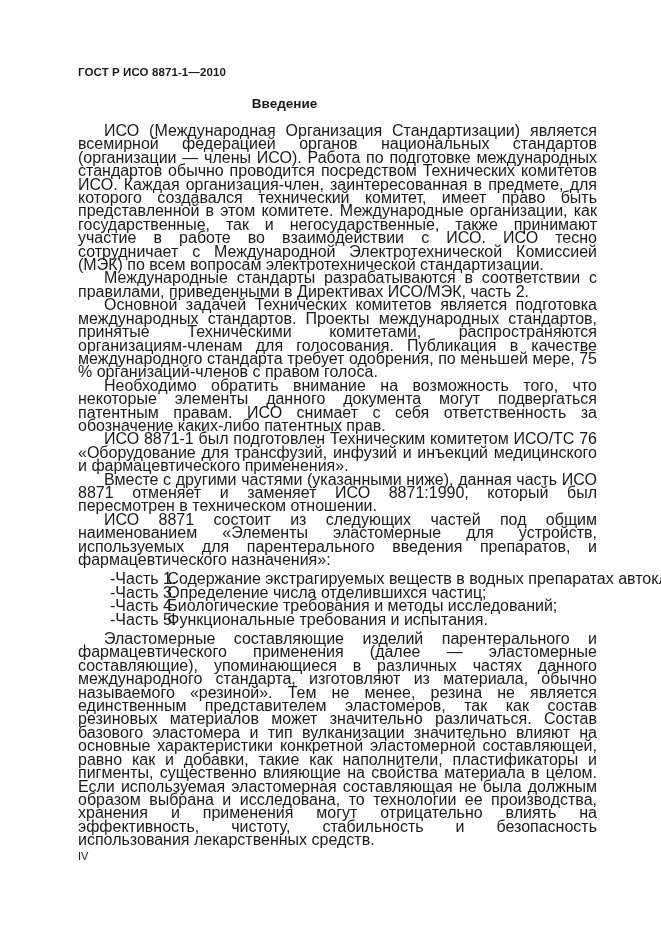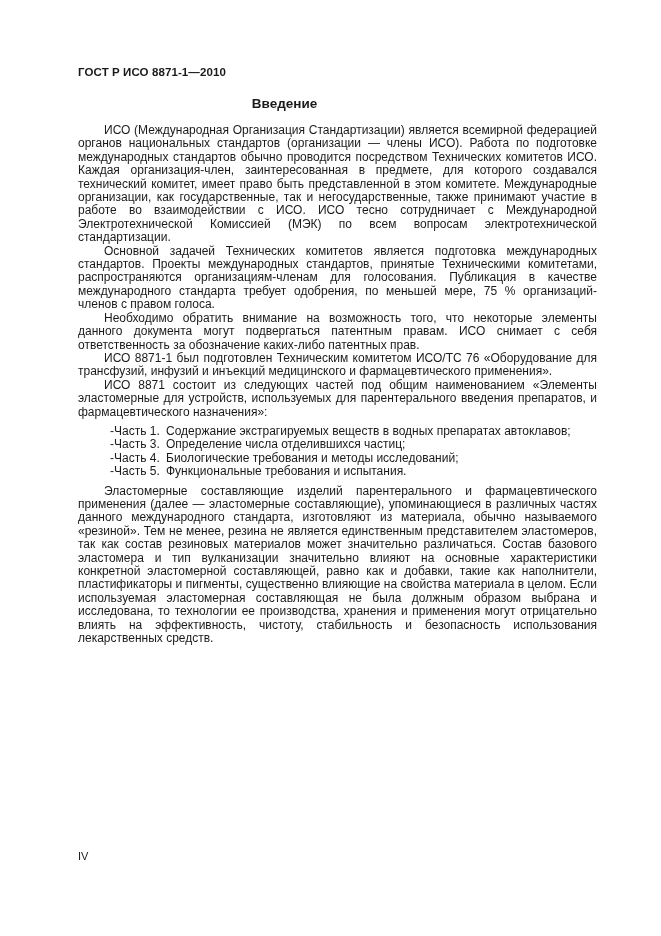--- a/index.html
+++ b/index.html
@@ -1,39 +1,41 @@
 <!DOCTYPE html>
 <html><head>
   <meta charset="utf-8">
   <style>
     html, body { margin: 0; padding: 0; background: #ffffff; }
     body { width: 661px; height: 936px; position: relative; overflow: hidden;
            font-family: "Liberation Sans", sans-serif; color: #1a1a1a; }
     .header { position: absolute; left: 78px; top: 66px; font-size: 11.5px; font-weight: bold; letter-spacing: 0.1px; text-align: right; }
     .title { position: absolute; left: 0; width: 569px; top: 96px; text-align: center; font-size: 13.5px; font-weight: bold; }
-    .content { position: absolute; left: 78px; top: 124px; width: 519px; font-size: 12px; line-height: 13.4px; }
+    .content { position: absolute; left: 78px; top: 124px; width: 519px; font-size: 16px; line-height: 13.4px; }
     .content p { margin: 0; text-indent: 26px; text-align: justify; }
     .list { margin: 6px; padding: 0; list-style: none; }
     .list li { padding-left: 26px; white-space: nowrap; }
     .list .dash { display: inline-block; }
     .list .num { display: inline-block; width: 52px; }
     .pagenum { position: absolute; left: 78px; top: 850px; font-size: 11px; }
   </style>
 </head>
 <body>
 
 <div class="header">ГОСТ Р ИСО 8871-1—2010</div>
 
 <div class="title">Введение</div>
 
 <div class="content">
   <p>ИСО (Международная Организация Стандартизации) является всемирной федерацией органов национальных стандартов (организации — члены ИСО). Работа по подготовке международных стандартов обычно проводится посредством Технических комитетов ИСО. Каждая организация-член, заинтересованная в предмете, для которого создавался технический комитет, имеет право быть представленной в этом комитете. Международные организации, как государственные, так и негосударственные, также принимают участие в работе во взаимодействии с ИСО. ИСО тесно сотрудничает с Международной Электротехнической Комиссией (МЭК) по всем вопросам электротехнической стандартизации.</p>
+  <p>Международные стандарты разрабатываются в соответствии с правилами, приведенными в Директивах ИСО/МЭК, часть 2.</p>
   <p>Основной задачей Технических комитетов является подготовка международных стандартов. Проекты международных стандартов, принятые Техническими комитетами, распространяются организациям-членам для голосования. Публикация в качестве международного стандарта требует одобрения, по меньшей мере, 75 % организаций-членов с правом голоса.</p>
   <p>Необходимо обратить внимание на возможность того, что некоторые элементы данного документа могут подвергаться патентным правам. ИСО снимает с себя ответственность за обозначение каких-либо патентных прав.</p>
   <p>ИСО 8871-1 был подготовлен Техническим комитетом ИСО/ТС 76 «Оборудование для трансфузий, инфузий и инъекций медицинского и фармацевтического применения».</p>
+  <p>Вместе с другими частями (указанными ниже), данная часть ИСО 8871 отменяет и заменяет ИСО 8871:1990, который был пересмотрен в техническом отношении.</p>
   <p>ИСО 8871 состоит из следующих частей под общим наименованием «Элементы эластомерные для устройств, используемых для парентерального введения препаратов, и фармацевтического назначения»:</p>
 
   <ul class="list">
     <li><span class="dash">- </span><span class="num">Часть 1.</span><span>Содержание экстрагируемых веществ в водных препаратах автоклавов;</span></li>
     <li><span class="dash">- </span><span class="num">Часть 3.</span><span>Определение числа отделившихся частиц;</span></li>
     <li><span class="dash">- </span><span class="num">Часть 4.</span><span>Биологические требования и методы исследований;</span></li>
     <li><span class="dash">- </span><span class="num">Часть 5.</span><span>Функциональные требования и испытания.</span></li>
   </ul>
 
   <p>Эластомерные составляющие изделий парентерального и фармацевтического применения (далее — эластомерные составляющие), упоминающиеся в различных частях данного международного стандарта, изготовляют из материала, обычно называемого «резиной». Тем не менее, резина не является единственным представителем эластомеров, так как состав резиновых материалов может значительно различаться. Состав базового эластомера и тип вулканизации значительно влияют на основные характеристики конкретной эластомерной составляющей, равно как и добавки, такие как наполнители, пластификаторы и пигменты, существенно влияющие на свойства материала в целом. Если используемая эластомерная составляющая не была должным образом выбрана и исследована, то технологии ее производства, хранения и применения могут отрицательно влиять на эффективность, чистоту, стабильность и безопасность использования лекарственных средств.</p>

